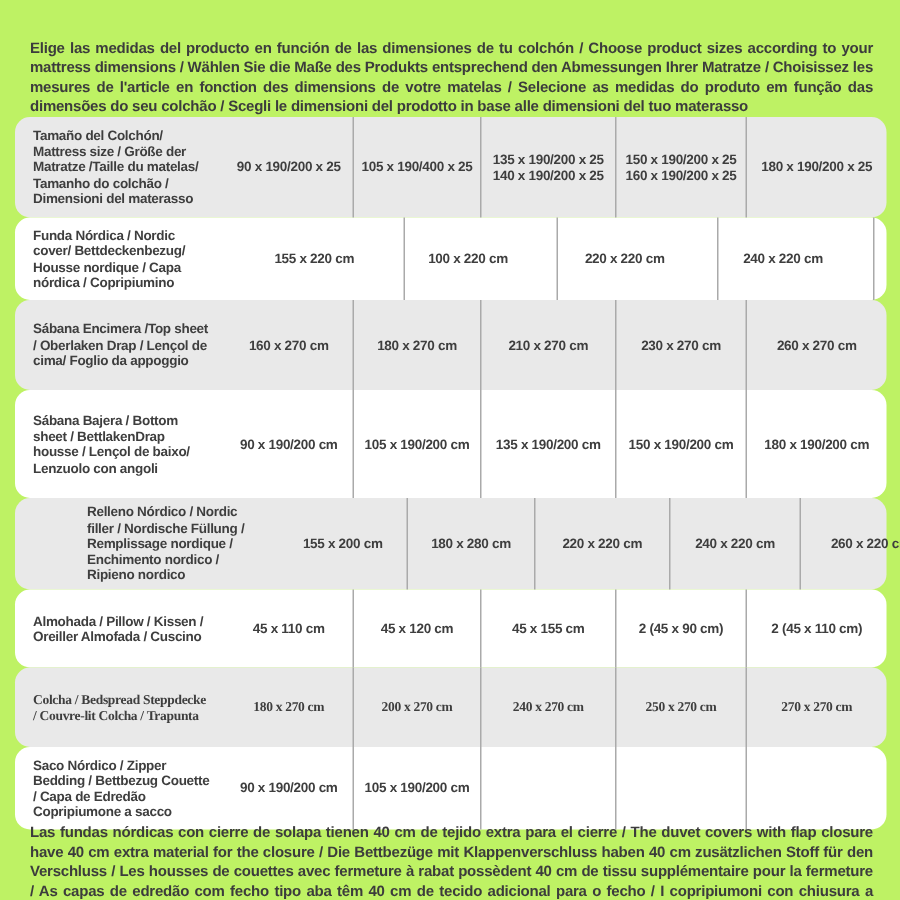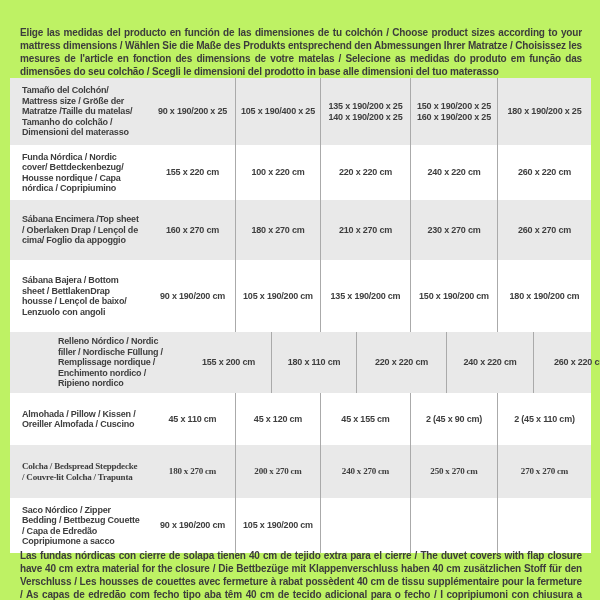--- a/index.html
+++ b/index.html
@@ -27,25 +27,26 @@
   .footnote { top: 539px; }
   .size-table {
     position: absolute;
     top: 78px;
     left: 10px;
     width: 581px;
   }
   .t-row {
     display: grid;
     grid-template-columns: 140px 85px 85px 90px 87px 94px;
+    border-radius: 10px;
   }
   .t-row:nth-child(odd) { background: #e9e9e9; }
   .t-row:nth-child(even) { background: #ffffff; }
   .r1 { height: 67px; }
-  .r2 { height: 55px; }
+  .r2 { height: 55px; gap: 17px; }
   .r3 { height: 60px; }
   .r4 { height: 72px; }
   .r5 { height: 61px; padding-left: 36px; }
   .r6 { height: 52px; }
   .r7 { height: 53px; font-family: Liberation Serif, serif; }
   .r8 { height: 55px; }
   .cell {
     display: flex;
     align-items: center;
     justify-content: center;
@@ -112,21 +113,21 @@
       <div class="cell vcell">90 x 190/200 cm</div>
       <div class="cell vcell">105 x 190/200 cm</div>
       <div class="cell vcell">135 x 190/200 cm</div>
       <div class="cell vcell">150 x 190/200 cm</div>
       <div class="cell vcell">180 x 190/200 cm</div>
     </div>
 
     <div class="t-row r5">
       <div class="cell lcell">Relleno Nórdico / Nordic filler / Nordische Füllung / Remplissage nordique / Enchimento nordico / Ripieno nordico</div>
       <div class="cell vcell">155 x 200 cm</div>
-      <div class="cell vcell">180 x 110 cm</div>
+      <div class="cell vcell">180 x 280 cm</div>
       <div class="cell vcell">220 x 220 cm</div>
       <div class="cell vcell">240 x 220 cm</div>
       <div class="cell vcell">260 x 220 cm</div>
     </div>
 
     <div class="t-row r6">
       <div class="cell lcell">Almohada  / Pillow / Kissen / Oreiller Almofada / Cuscino</div>
       <div class="cell vcell">45 x 110 cm</div>
       <div class="cell vcell">45 x 120 cm</div>
       <div class="cell vcell">45 x 155 cm</div>

